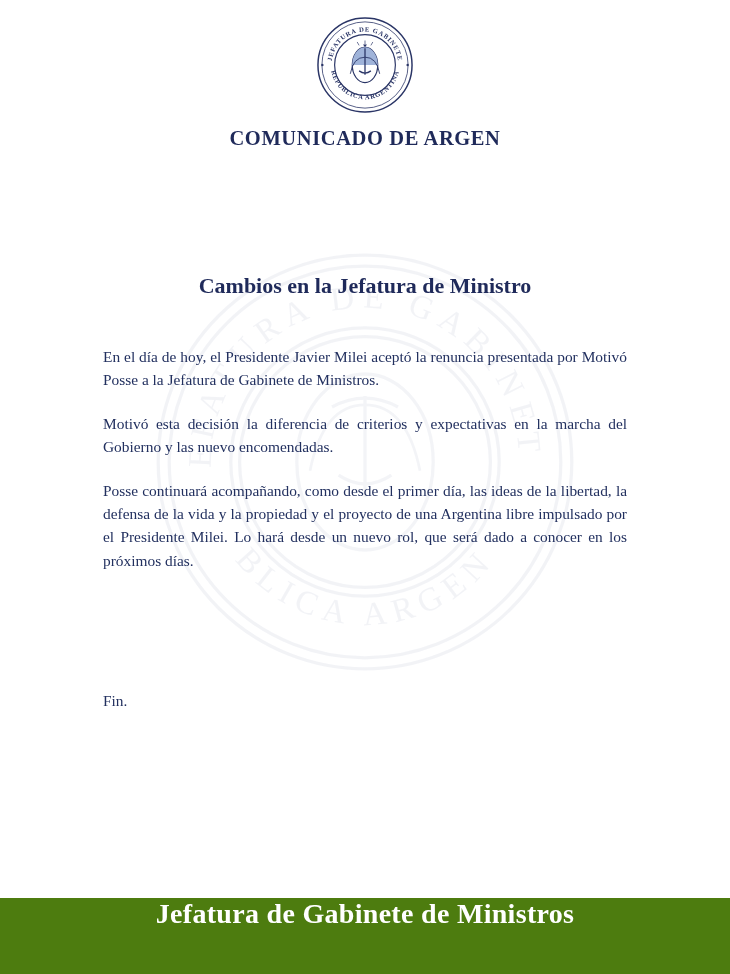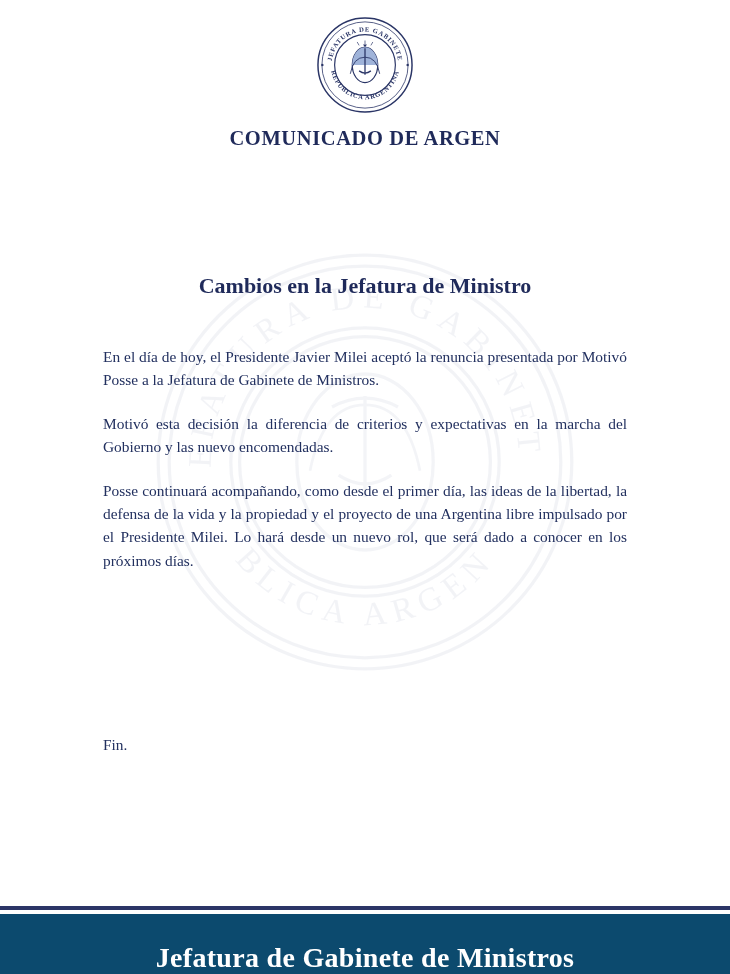--- a/index.html
+++ b/index.html
@@ -99,42 +99,41 @@
     margin-bottom: 0;
   }
   .fin {
     position: absolute;
     left: 103px;
     top: 692px;
     font-family: "Liberation Serif", serif;
     font-size: 15.4px;
     color: #22305f;
     z-index: 2;
-    margin-top: 44px;
   }
 
   
   .footer-rule {
     position: absolute;
     left: 0;
     right: 0;
     bottom: 64px;
     height: 4px;
     background: #2b3566;
     z-index: 3;
   }
   .footer {
     position: absolute;
     left: 0;
     right: 0;
     bottom: 0;
-    height: 60px;
-    background: #0c4a6e;
+    height: 76px;
+    background: #4d7c0f;
     display: flex;
-    align-items: flex-end;
+    align-items: flex-start;
     justify-content: center;
     z-index: 3;
   }
   .footer-text {
     font-family: "Liberation Serif", serif;
     font-weight: bold;
     font-size: 28px;
     color: #ffffff;
     letter-spacing: 0.3px;
   }

